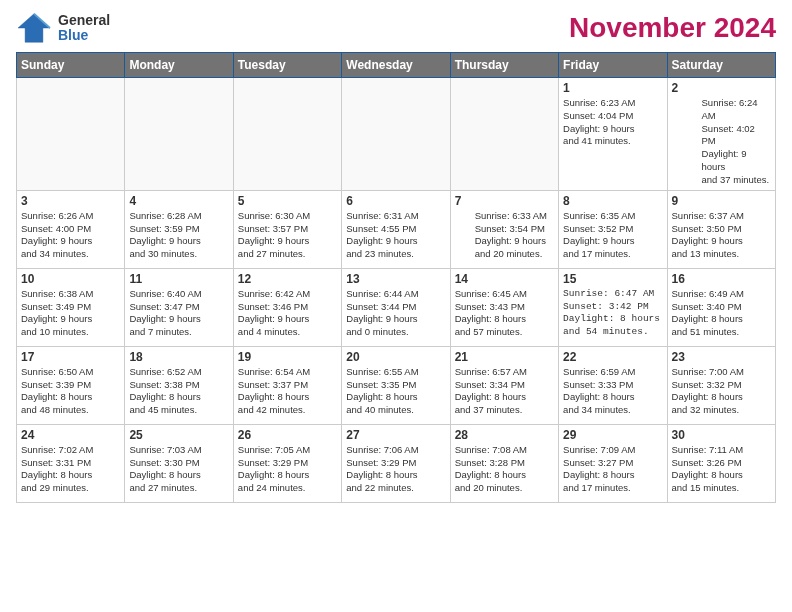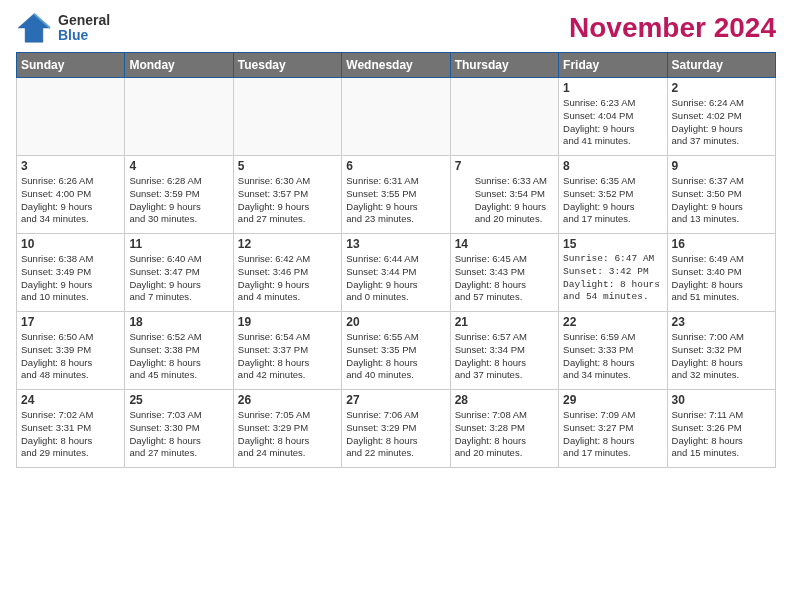--- a/index.html
+++ b/index.html
@@ -138,21 +138,21 @@
           <td class="empty"></td>
           <td>
             <span class="day-number">1</span>
             <div class="day-info" style="white-space: pre-line;">Sunrise: 6:23 AM
 Sunset: 4:04 PM
 Daylight: 9 hours
 and 41 minutes.</div>
           </td>
           <td>
             <span class="day-number">2</span>
-            <div class="day-info" style="white-space: pre-line;">Sunrise: 6:24 AM
+            <div class="day-info" style="white-space: pre-line; margin-left: 30px;">Sunrise: 6:24 AM
 Sunset: 4:02 PM
 Daylight: 9 hours
 and 37 minutes.</div>
           </td>
         </tr>
         <tr>
           <td>
             <span class="day-number">3</span>
             <div class="day-info" style="white-space: pre-line;">Sunrise: 6:26 AM
 Sunset: 4:00 PM
@@ -169,21 +169,21 @@
           <td>
             <span class="day-number">5</span>
             <div class="day-info" style="white-space: pre-line;">Sunrise: 6:30 AM
 Sunset: 3:57 PM
 Daylight: 9 hours
 and 27 minutes.</div>
           </td>
           <td>
             <span class="day-number">6</span>
             <div class="day-info" style="white-space: pre-line;">Sunrise: 6:31 AM
-Sunset: 3:55 PM
+Sunset: 4:55 PM
 Daylight: 9 hours
 and 23 minutes.</div>
           </td>
           <td>
             <span class="day-number">7</span>
             <div class="day-info" style="white-space: pre-line; margin-left: 20px;">Sunrise: 6:33 AM
 Sunset: 3:54 PM
 Daylight: 9 hours
 and 20 minutes.</div>
           </td>

